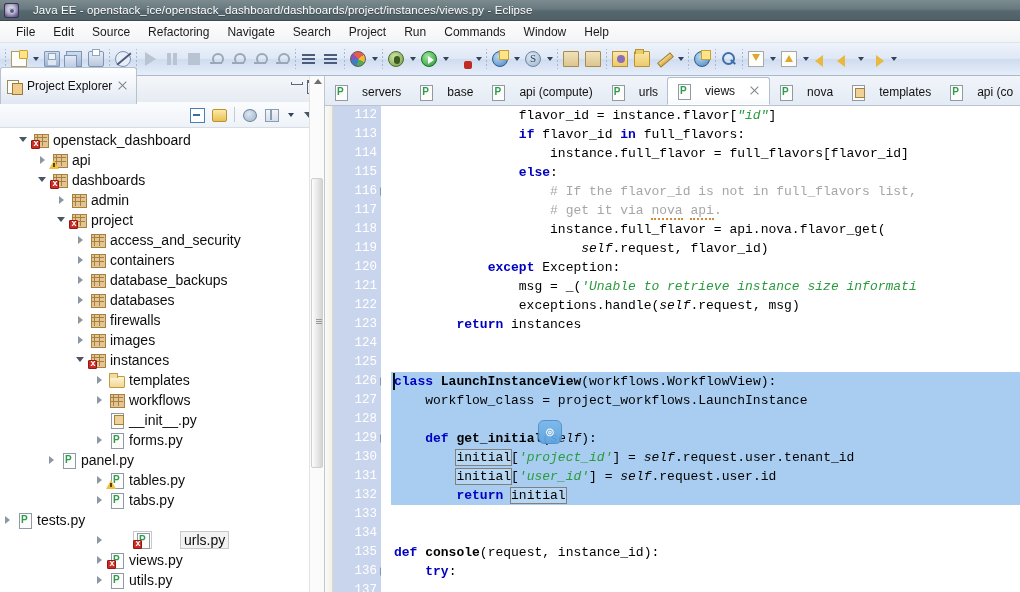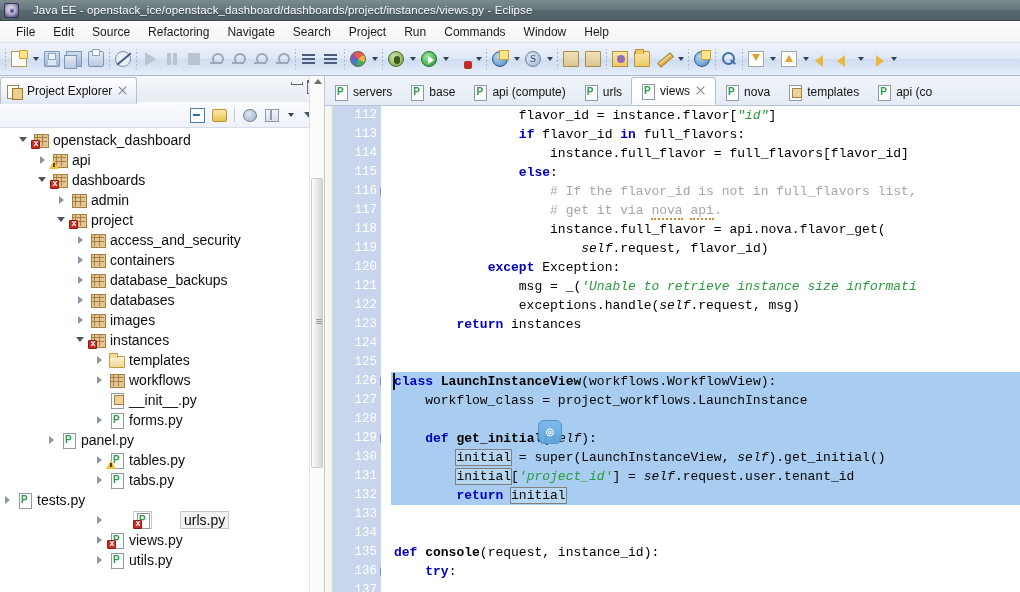--- a/index.html
+++ b/index.html
@@ -118,21 +118,21 @@
 
   
   #main{ position:absolute; left:0; top:76px; right:0; bottom:0; display:flex; }
 
   
   #explorer{ width:325px; flex:0 0 325px; background:#ffffff; display:flex; flex-direction:column;
     border-right:1px solid #bfc7d1; position:relative;}
   #exp-tabrow{ height:26px; display:flex; align-items:flex-end; position:relative;
     background:linear-gradient(to bottom,#f4f6f9,#e7ecf3);}
   #exp-tab{
-    height:27px; display:flex;align-items:center;gap:5px;padding:0 8px 0 6px;
+    height:37px; display:flex;align-items:center;gap:5px;padding:0 8px 0 6px;
     background:linear-gradient(to bottom,#ffffff 0%,#eef2f8 60%,#dfe7f2 100%);
     border:1px solid #b7c2d0; border-bottom:none; border-radius:3px 3px 0 0;
     position:relative; top:2px;
   }
   #exp-tab .lbl{ font-size:12px;color:#101010; white-space:nowrap;}
   .xicon{ width:11px;height:11px; position:relative; flex:0 0 auto;}
   .xicon:before,.xicon:after{content:"";position:absolute;left:0;top:4px;width:11px;height:1.6px;background:#6b7480;}
   .xicon:before{transform:rotate(45deg);} .xicon:after{transform:rotate(-45deg);}
   .xicon.thin:before,.xicon.thin:after{height:1.2px;background:#7b848f;}
   .pe-icon{width:15px;height:15px;position:relative;flex:0 0 auto;}
@@ -209,21 +209,21 @@
   #exp-scroll .thumb{position:absolute;left:1px;right:1px;top:102px;height:290px;
     background:linear-gradient(to right,#fdfdfd,#e9e9e9 50%,#d4d4d4);border:1px solid #cfcfcf;border-radius:2px;}
   #exp-scroll .thumb:after{content:"";position:absolute;left:4px;top:140px;width:6px;height:6px;
     background:repeating-linear-gradient(to bottom,#9a9a9a 0 1px,transparent 1px 2px);}
 
   
   #editor{ flex:1; display:flex; flex-direction:column; background:#fff; min-width:0;}
   #ed-tabrow{ height:30px; display:flex; align-items:flex-end; position:relative;
     background:linear-gradient(to bottom,#f1f5fa 0%,#e4ebf4 100%);
     border-bottom:1px solid #b9c4d2; overflow:hidden;}
-  .edtab{ height:26px; display:flex;align-items:center;gap:5px; padding:0 9px;
+  .edtab{ height:26px; display:flex;align-items:center;gap:14px; padding:0 9px;
     font-size:12px;color:#121212;white-space:nowrap; position:relative;}
   .edtab.active{
     background:linear-gradient(to bottom,#ffffff 0%,#ffffff 72%,#f6f8fb 100%);
     border:1px solid #b2bfd0; border-bottom:1px solid #fff; border-radius:3px 3px 0 0;
     height:28px; z-index:2;
   }
   .edtab .ficon{width:14px;height:15px;position:relative;flex:0 0 auto;}
   .edtab .ficon:before{content:"";position:absolute;left:1px;top:0px;width:11px;height:14px;
     background:#fcfcfa;border:1px solid #8f9aa6;}
   .edtab .ficon:after{content:"P";position:absolute;left:3px;top:0px;font-size:10px;line-height:14px;
@@ -500,20 +500,25 @@
         </div>
         <div class="tr" style="padding-left: 73px;">
           <span class="tw closed"></span>
           <span class="ti pkg"></span>
           <span class="lbl">database_backups</span>
         </div>
         <div class="tr" style="padding-left: 73px;">
           <span class="tw closed"></span>
           <span class="ti pkg"></span>
           <span class="lbl">databases</span>
+        </div>
+        <div class="tr" style="padding-left: 73px;">
+          <span class="tw closed"></span>
+          <span class="ti pkg"></span>
+          <span class="lbl">firewalls</span>
         </div>
         <div class="tr" style="padding-left: 73px;">
           <span class="tw closed"></span>
           <span class="ti pkg"></span>
           <span class="lbl">images</span>
         </div>
         <div class="tr" style="padding-left: 73px;">
           <span class="tw open"></span>
           <span class="ti pkg">
             <span class="ov-err"></span>
@@ -667,22 +672,22 @@
           <div class="cl"><span>            </span><span class="kb">except</span><span> Exception:</span></div>
           <div class="cl"><span>                msg = _(</span><span class="str">'Unable to retrieve instance size informati</span></div>
           <div class="cl"><span>                exceptions.handle(</span><span class="slf">self</span><span>.request, msg)</span></div>
           <div class="cl"><span>        </span><span class="kb">return</span><span> instances</span></div>
           <div class="cl"><span></span></div>
           <div class="cl"><span></span></div>
           <div class="cl hl"><span class="kb">class </span><span class="bold">LaunchInstanceView</span><span>(workflows.WorkflowView):</span></div>
           <div class="cl hl"><span>    workflow_class = project_workflows.LaunchInstance</span></div>
           <div class="cl hl"><span></span></div>
           <div class="cl hl"><span>    </span><span class="kb">def </span><span class="bold">get_initial</span><span>(</span><span class="slf">self</span><span>):</span></div>
-          <div class="cl hl"><span>        </span><span class="occ">initial</span><span> = super(LaunchInstanceView, </span><span class="slf">self</span><span>).get_initial()</span></div>
           <div class="cl hl"><span>        </span><span class="occ">initial</span><span>[</span><span class="str">'project_id'</span><span>] = </span><span class="slf">self</span><span>.request.user.tenant_id</span></div>
+          <div class="cl hl"><span>        </span><span class="occ">initial</span><span>[</span><span class="str">'user_id'</span><span>] = </span><span class="slf">self</span><span>.request.user.id</span></div>
           <div class="cl hl"><span>        </span><span class="kb">return </span><span class="occ">initial</span></div>
           <div class="cl"><span></span></div>
           <div class="cl"><span></span></div>
           <div class="cl"><span class="kb">def </span><span class="bold">console</span><span>(request, instance_id):</span></div>
           <div class="cl"><span>    </span><span class="kb">try</span><span>:</span></div>
           <div id="caret" style="top: 267px; left: 2px;"></div>
         </div>
       <div id="cursor-overlay" style="left: 213px; top: 314px;">
         <span>⌾</span>
       </div>

